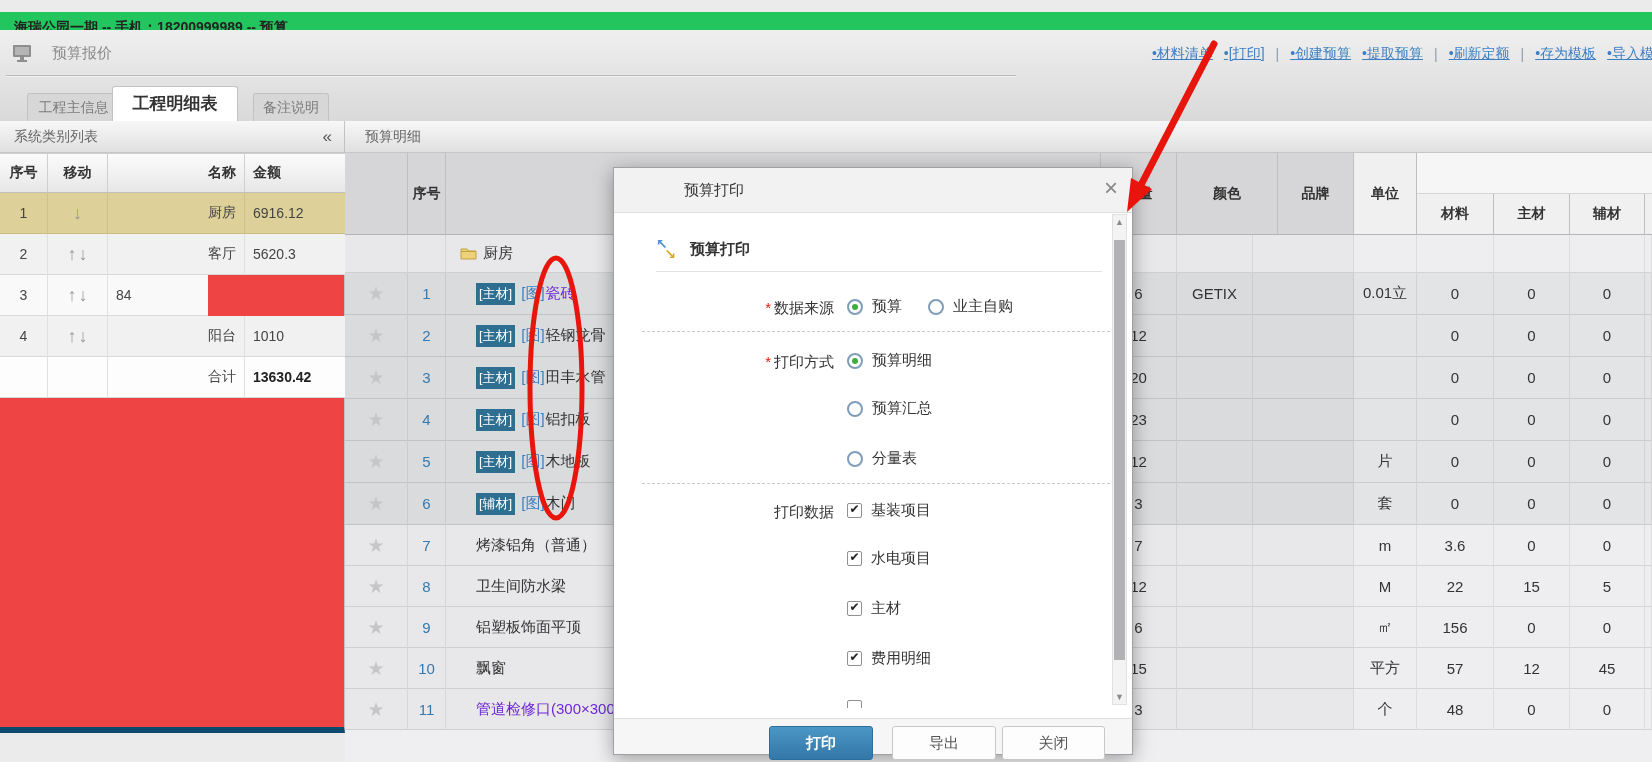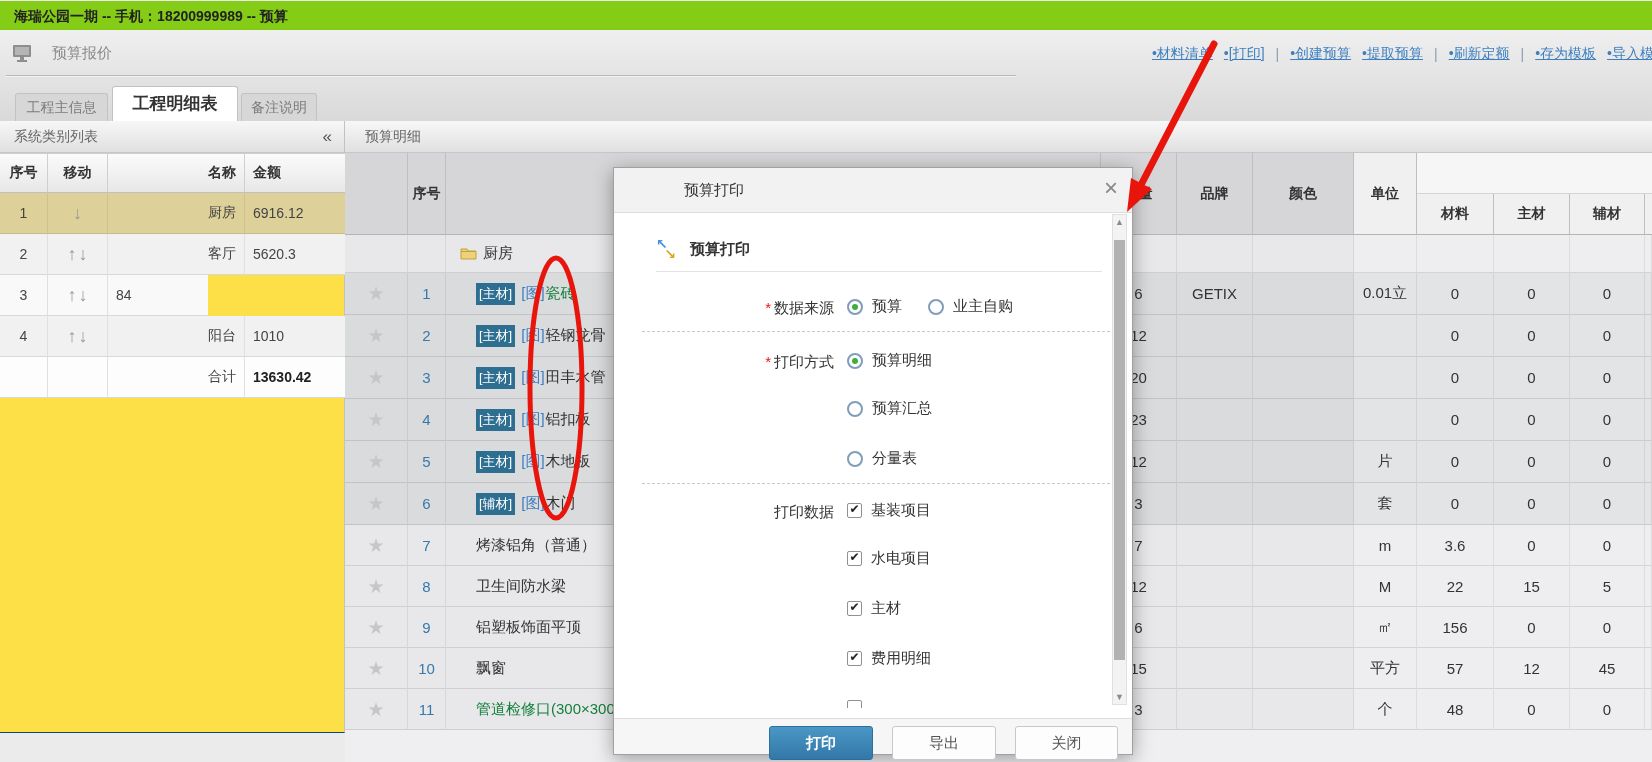--- a/index.html
+++ b/index.html
@@ -1,33 +1,33 @@
 <!DOCTYPE html>
 <html><head>
 <meta charset="utf-8">
 <style>
   html,body{margin:0;padding:0;}
   body{font-family:"Liberation Sans","DejaVu Sans",sans-serif;background:#ebebeb;}
   #app{position:relative;width:1652px;height:762px;overflow:hidden;background:#ebebeb;}
   
-  .titlebar{position:absolute;left:0;top:1px;width:1652px;height:30px;background:#84cc16;}
+  .titlebar{position:absolute;left:0;top:12px;width:1652px;height:30px;background:#22c55e;}
   .titlebar span{position:absolute;left:14px;top:7px;font-size:14px;font-weight:bold;color:#222;}
   .topbar{position:absolute;left:0;top:30px;width:1652px;height:91px;background:linear-gradient(#efefef,#d9d9d9);}
   .title-underline{position:absolute;left:6px;top:45px;width:1010px;height:1px;background:#b9b9b9;box-shadow:0 1px 0 #f2f2f2;}
   .section-title{position:absolute;left:12px;top:14px;color:#8a8a8a;font-size:15px;display:flex;align-items:center;gap:20px;}
   .toolbar-links{position:absolute;right:-16px;top:15px;display:flex;align-items:center;gap:11px;white-space:nowrap;}
   .tlink{color:#3d7fc1;font-size:14px;text-decoration:underline;cursor:pointer;}
   .tsep{color:#8d9db0;font-size:14px;}
   
   .tab{position:absolute;box-sizing:border-box;text-align:center;cursor:pointer;}
-  .tab.inactive{top:63px;height:28px;background:#d7d7d7;border:1px solid #c2c2c2;border-bottom:none;color:#7b7b7b;font-size:14px;line-height:27px;border-radius:3px 3px 0 0;}
+  .tab.inactive{top:63px;height:28px;background:#d7d7d7;border:1px solid #c2c2c2;border-bottom:none;color:#7b7b7b;font-size:14px;line-height:27px;border-radius:3px 3px 0 0;margin-left:12px;}
   .tab.active{top:56px;height:35px;background:#fff;border:1px solid #c2c2c2;border-bottom:none;color:#333;font-weight:bold;font-size:17px;line-height:34px;border-radius:3px 3px 0 0;z-index:3;}
   
   .panel-header{box-sizing:border-box;height:32px;background:linear-gradient(#f7f7f7,#e0e0e0);border-bottom:1px solid #c6c6c6;color:#666;font-size:14px;line-height:31px;}
-  .left-panel{position:absolute;left:0;top:121px;width:345px;height:612px;background:#fde047;border-right:1px solid #c2c2c2;border-bottom:1px solid #0c4a6e;box-sizing:border-box;z-index:2;}
+  .left-panel{position:absolute;left:0;top:121px;width:345px;height:612px;background:#ef4444;border-right:1px solid #c2c2c2;border-bottom:6px solid #0c4a6e;box-sizing:border-box;z-index:2;}
   .left-panel .panel-header{padding-left:14px;position:relative;}
   .collapse{position:absolute;right:12px;top:0;font-size:17px;color:#555;cursor:pointer;line-height:31px;}
   .ltable{position:absolute;left:0;top:32px;width:345px;}
   .lrow{display:flex;box-sizing:border-box;}
   .lrow .lc{box-sizing:border-box;border-right:1px solid #e0e0e0;border-bottom:1px solid #d8d8d8;display:flex;align-items:center;justify-content:center;font-size:14px;color:#444;}
   .lhead .lc{height:40px;background:linear-gradient(#fbfbfb,#e7e7e7);border-right:1px solid #cfcfcf;border-bottom:1px solid #bfbfbf;border-top:1px solid #cfcfcf;font-weight:bold;color:#333;}
   .lc.c-seq{width:48px;}
   .lc.c-move{width:60px;gap:2px;}
   .lc.c-name{width:137px;justify-content:flex-end;padding-right:8px;}
   .lc.c-amt{width:100px;justify-content:flex-start;padding-left:8px;border-right:none;}
@@ -59,21 +59,21 @@
   .drow.plain .dc{background:#e8e8ea;}
   .drow.plain .dc.lt{background:#eeeef0;}
   .drow .dc.c-name{justify-content:flex-start;padding-left:30px;}
   .drow .dc.c-name.folder{padding-left:14px;gap:6px;}
   .h42{height:42px;}.h41{height:41px;}.h38{height:38px;}
   .star-ic{font-size:19px;color:#c6c6c8;cursor:pointer;}
   .seq-num{color:#3679ad;font-size:15px;cursor:pointer;}
   .badge{display:inline-block;background:#2e6f91;color:#fff;font-size:13px;padding:2px 3px;margin-right:6px;flex:none;}
   .img-link{color:#3d7fc1;font-size:15px;margin-right:1px;cursor:pointer;flex:none;}
   .nm{white-space:nowrap;}
-  .nm.red{color:#15803d;}
+  .nm.red{color:#6d28d9;}
   
   .modal{position:absolute;left:613px;top:167px;width:520px;height:588px;background:#fff;border:1px solid #a0a0a0;box-shadow:0 4px 18px rgba(0,0,0,0.35);box-sizing:border-box;z-index:20;}
   .m-title{position:absolute;left:0;top:0;right:0;height:45px;background:#f2f2f2;border-bottom:1px solid #ddd;box-sizing:border-box;}
   .m-title .ttl{position:absolute;left:70px;top:13px;font-size:15px;color:#333;}
   .m-close{position:absolute;right:14px;top:8px;font-size:24px;color:#888;cursor:pointer;line-height:1;}
   .m-body{position:absolute;left:0;top:45px;right:0;height:495px;background:#fff;overflow:hidden;}
   .m-heading{position:absolute;left:42px;top:26px;display:flex;align-items:center;gap:14px;}
   .dlg-ic{position:relative;width:20px;height:20px;flex:none;}
   .dlg-ic .nw{position:absolute;left:0;top:-3px;color:#4a90d9;font-size:14px;font-weight:bold;}
   .dlg-ic .se{position:absolute;right:0;bottom:-3px;color:#d6a61c;font-size:14px;font-weight:bold;}
@@ -91,21 +91,21 @@
   .checkbox{width:13px;height:13px;border:1px solid #919191;border-radius:2px;background:#fff;display:inline-flex;align-items:center;justify-content:center;cursor:pointer;flex:none;}
   .checkbox .ck{font-size:12px;font-weight:bold;color:#222;line-height:1;position:relative;top:-2px;}
   .m-scroll{position:absolute;right:5px;top:46px;bottom:49px;width:15px;background:#f3f3f3;border:1px solid #e0e0e0;box-sizing:border-box;}
   .m-scroll .sarr{position:absolute;left:0;width:100%;text-align:center;font-size:9px;color:#8a8a8a;cursor:pointer;}
   .m-scroll .up{top:2px;} .m-scroll .dn{bottom:2px;}
   .m-scroll .thumb{position:absolute;left:1px;top:25px;width:11px;height:420px;background:#b2b2b4;cursor:pointer;}
   .m-footer{position:absolute;left:0;right:0;bottom:0;height:36px;background:#f6f6f6;border-top:1px solid #ddd;box-sizing:border-box;}
   .btn{position:absolute;top:7px;height:34px;box-sizing:border-box;border-radius:3px;font-size:15px;text-align:center;line-height:32px;cursor:pointer;}
   .btn.primary{left:155px;width:104px;background:linear-gradient(#4a97c6,#3377a7);border:1px solid #2a6f9e;color:#fff;font-weight:bold;}
   .btn.plain1{left:278px;width:104px;}
-  .btn.plain2{left:401px;width:103px;}
+  .btn.plain2{left:388px;width:103px;}
   .btn.plainb{background:#fdfdfd;border:1px solid #c8c8c8;color:#555;}
   
   .annot{position:absolute;left:0;top:0;z-index:50;pointer-events:none;}
 </style>
 </head>
 <body>
 
 <div id="app">
 
   <div class="titlebar">
@@ -199,22 +199,22 @@
   </div>
 
   <div class="main-panel">
     <div class="panel-header">预算明细</div>
     <div class="dtable">
       <div class="dhead">
         <div class="hc w-star"></div>
         <div class="hc w-seq">序号</div>
         <div class="hc w-name">名称</div>
         <div class="hc w-qty">数量</div>
+        <div class="hc w-color">颜色</div>
         <div class="hc w-brand">品牌</div>
-        <div class="hc w-color">颜色</div>
         <div class="hc w-unit lt">单位</div>
         <div class="hgroup">
           <div class="gtop"></div>
           <div class="gbot">
             <div class="hc w-mat lt">材料</div>
             <div class="hc w-main lt">主材</div>
             <div class="hc w-aux lt">辅材</div>
             <div class="hc w-extra lt"></div>
           </div>
         </div>

